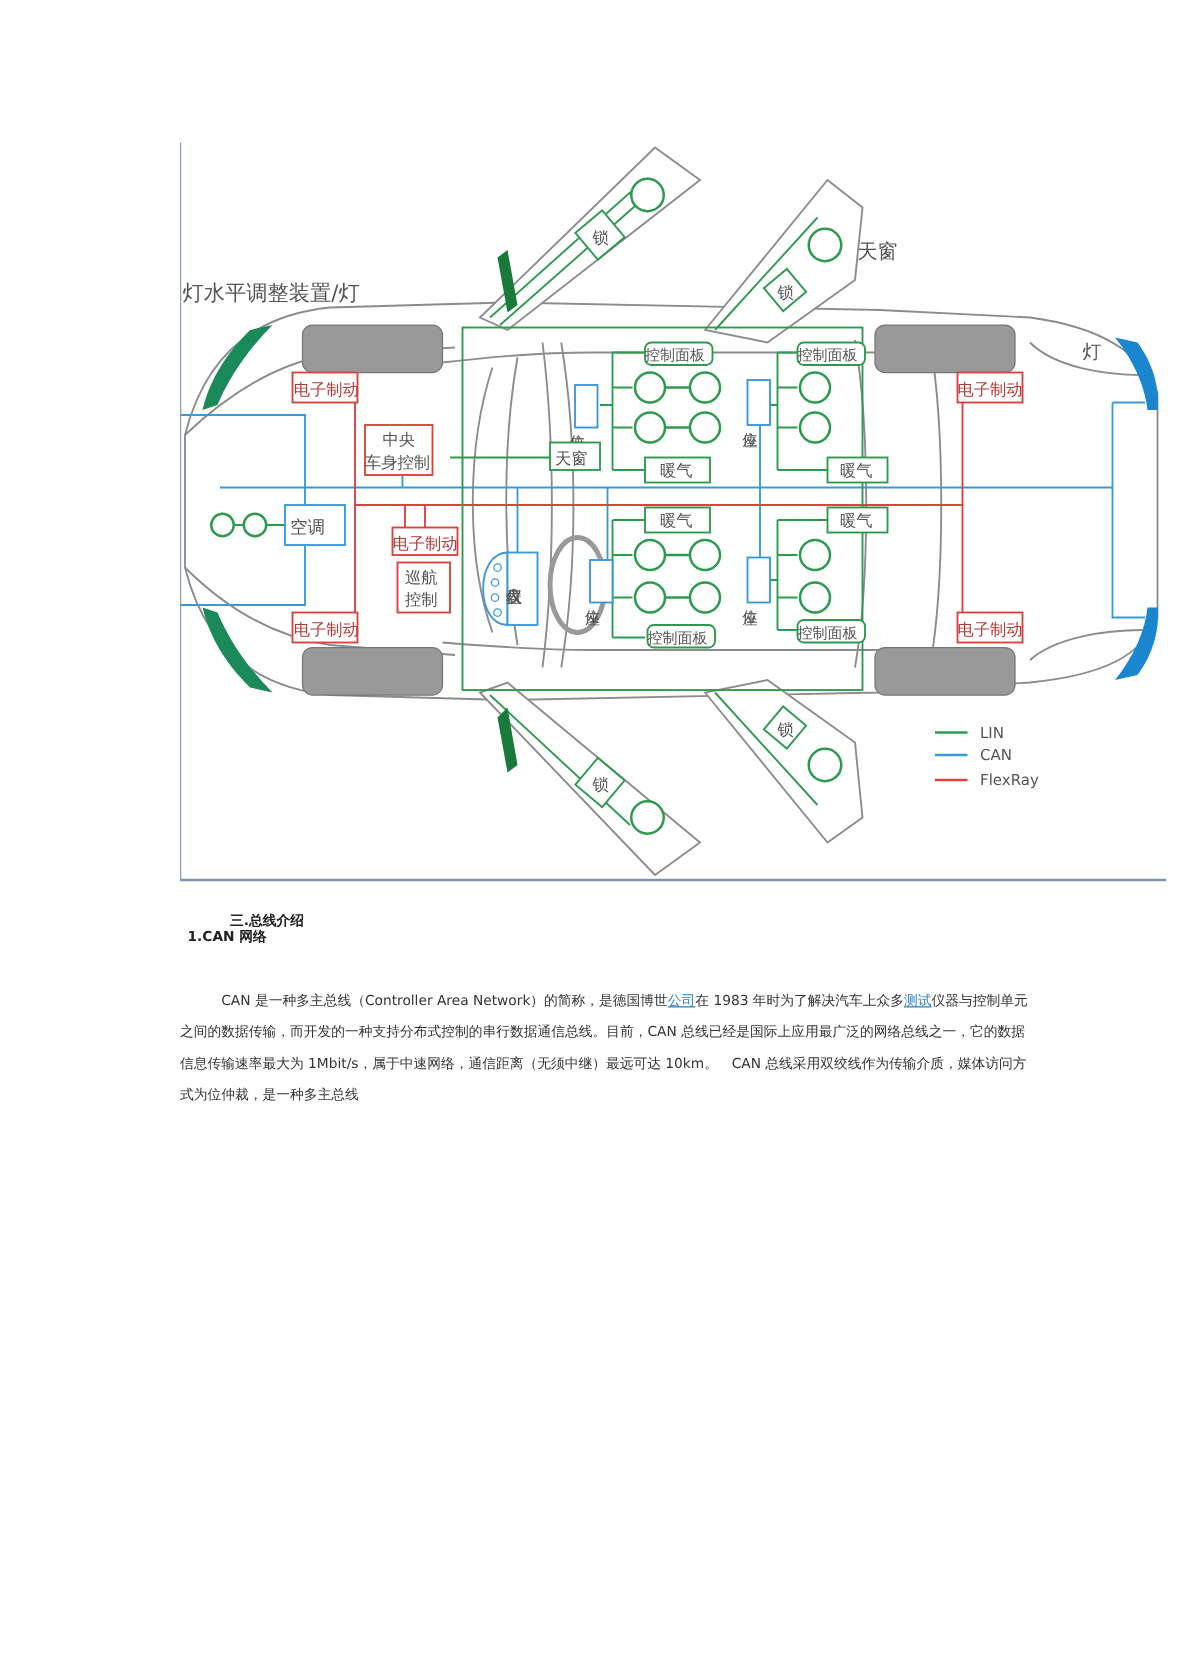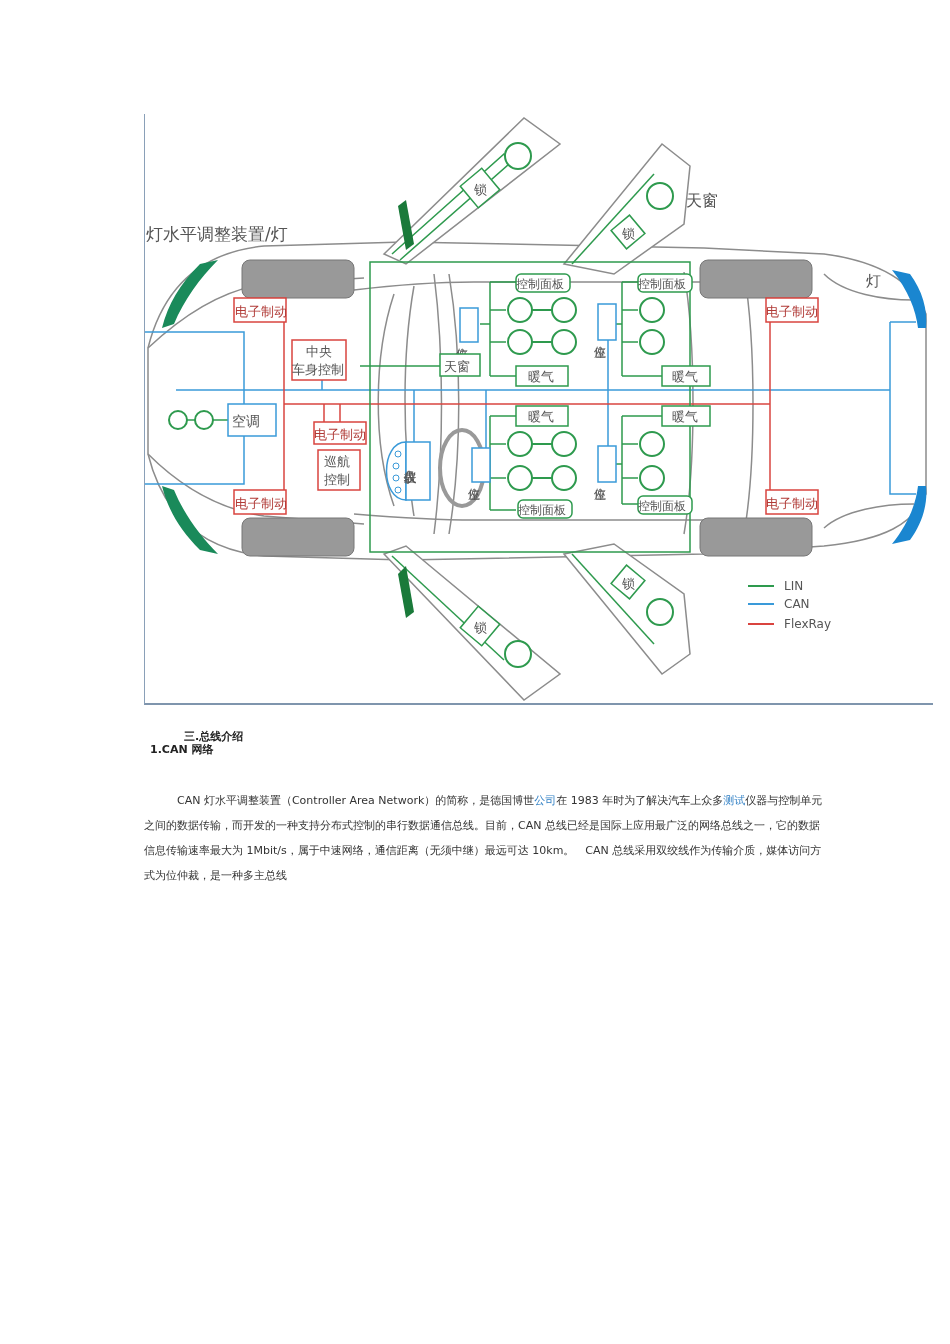--- a/index.html
+++ b/index.html
@@ -4,21 +4,21 @@
 <style>
   html,body{margin:0;padding:0;background:#ffffff;}
   body{width:950px;height:1344px;position:relative;font-family:"DejaVu Sans","Liberation Sans",sans-serif;color:#222;overflow:hidden;}
   .figure{position:absolute;left:144px;top:114px;width:790px;height:592px;}
   .figure svg{display:block;}
   .frame{position:absolute;left:144px;top:114px;width:789px;height:591px;border-left:1px solid #8aa0b8;border-bottom:2px solid #7f95ad;box-sizing:border-box;pointer-events:none;}
   .h3{position:absolute;left:184px;top:729px;font-size:11px;font-weight:bold;color:#222;}
   .h4{position:absolute;left:150px;top:742px;font-size:11px;font-weight:bold;color:#222;}
   .para{position:absolute;left:144px;top:788px;width:680px;font-size:11px;line-height:25px;color:#333;}
   .para .indent{display:inline-block;width:33px;}
-  .para a{color:#2f7fc4;}
+  .para a{color:#2f7fc4;text-decoration:underline;}
   .para .u{}
   svg text{font-family:"DejaVu Sans","Liberation Sans",sans-serif;}
 </style>
 </head>
 <body>
 
 <div class="figure">
 <svg width="790" height="592" viewBox="0 0 790 592" xmlns="http://www.w3.org/2000/svg">
 
   <text x="2" y="126" font-size="17" fill="#555">灯水平调整装置/灯</text>
@@ -245,13 +245,13 @@
     <line x1="604" y1="510" x2="630" y2="510" stroke="#d9443f" stroke-width="2"></line>
     <text x="640" y="514" font-size="12" fill="#555">FlexRay</text>
   </g>
 </svg>
 </div>
 <div class="frame"></div>
 
 <div class="h3">三.总线介绍</div>
 <div class="h4">1.CAN 网络</div>
 
-<div class="para"><span class="indent"></span><span>CAN 灯水平调整装置（Controller Area Network）的简称，是德国博世</span><a>公司</a><span>在 1983 年时为了解决汽车上众多</span><a>测试</a><span>仪器与控制单元之间的数据传输，而开发的一种支持分布式控制的串行</span><span class="u">数据通信</span><span>总线。目前，CAN 总线已经是国际上应用最广泛的网络总线之一，它的数据信息传输速率最大为 1Mbit/s，属于中速网络，通信距离（无须中继）最远可达 10km。　CAN 总线采用双绞线作为传输介质，媒体访问方式为位仲裁，是一种多主总线</span></div>
+<div class="para"><span class="indent"></span><span>CAN 是一种多主总线（Controller Area Network）的简称，是德国博世</span><a>公司</a><span>在 1983 年时为了解决汽车上众多</span><a>测试</a><span>仪器与控制单元之间的数据传输，而开发的一种支持分布式控制的串行</span><span class="u">数据通信</span><span>总线。目前，CAN 总线已经是国际上应用最广泛的网络总线之一，它的数据信息传输速率最大为 1Mbit/s，属于中速网络，通信距离（无须中继）最远可达 10km。　CAN 总线采用双绞线作为传输介质，媒体访问方式为位仲裁，是一种多主总线</span></div>
 
 </body></html>

